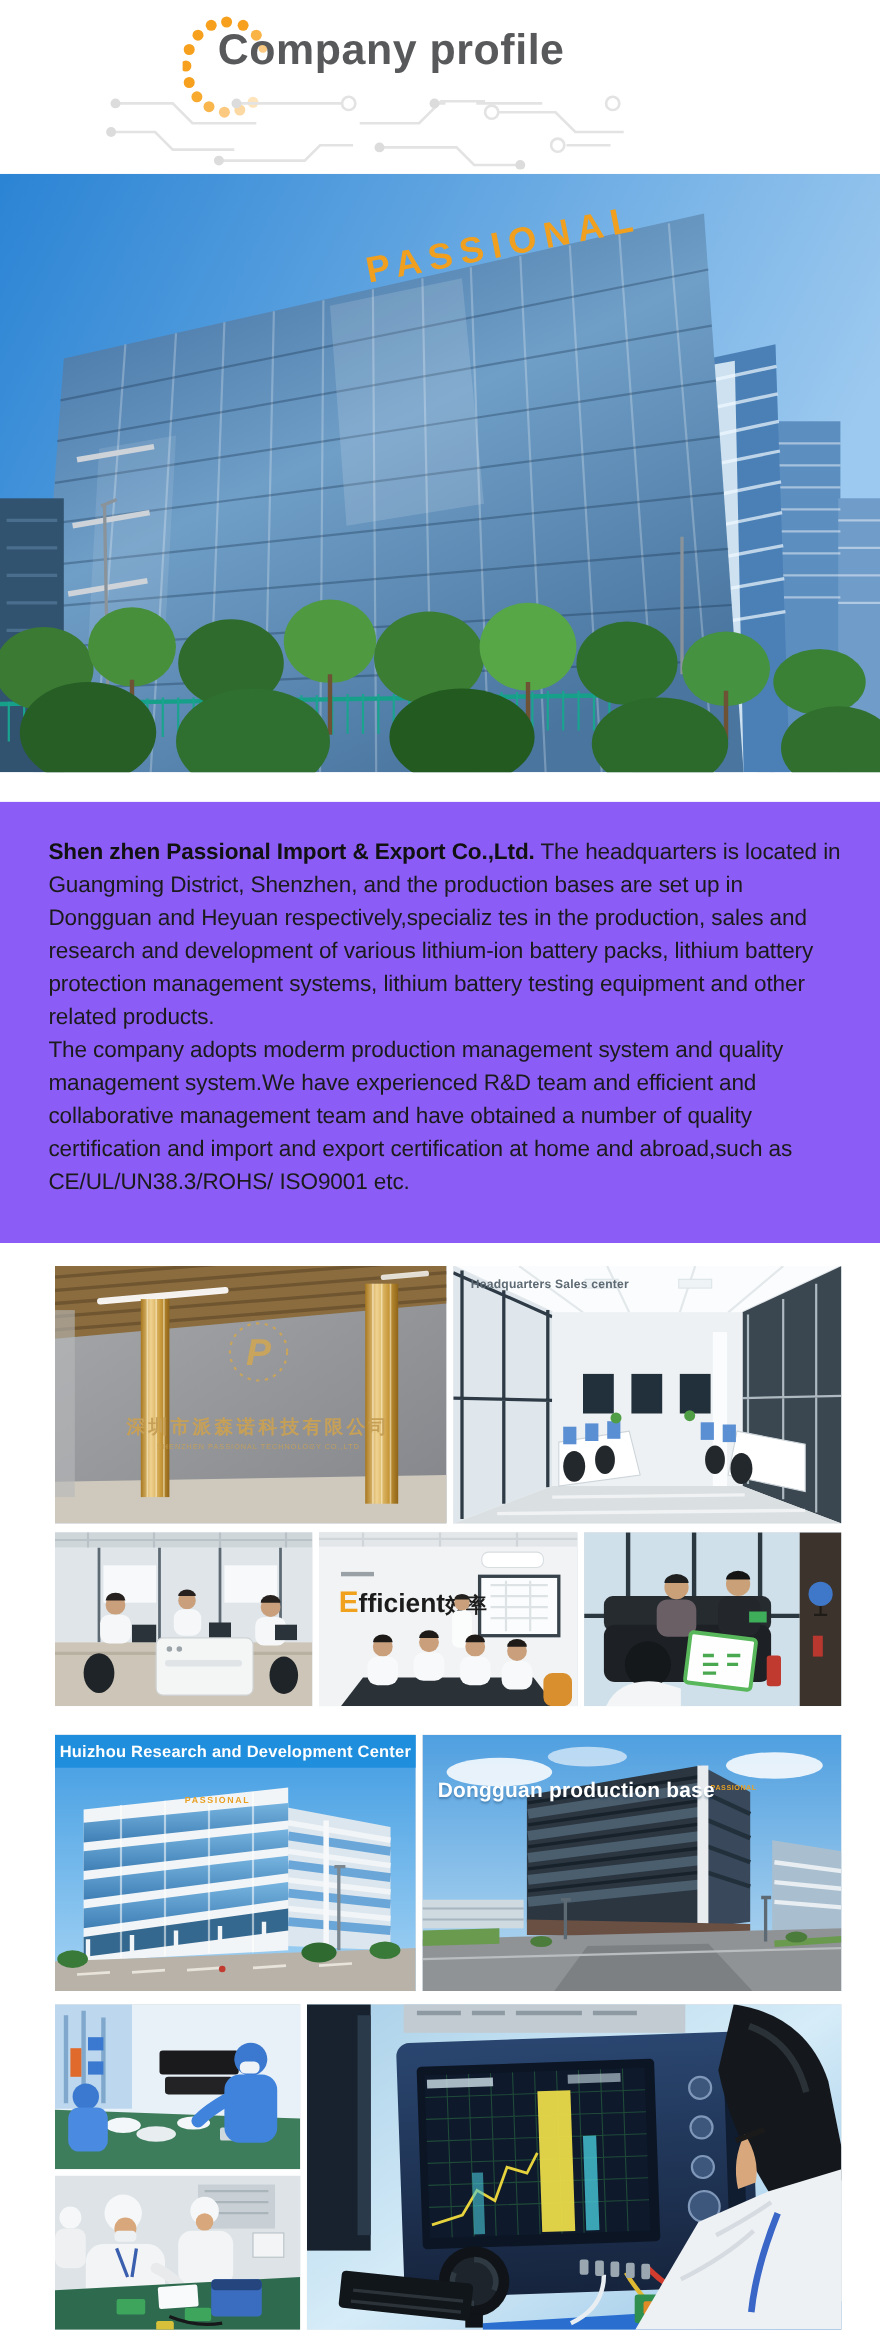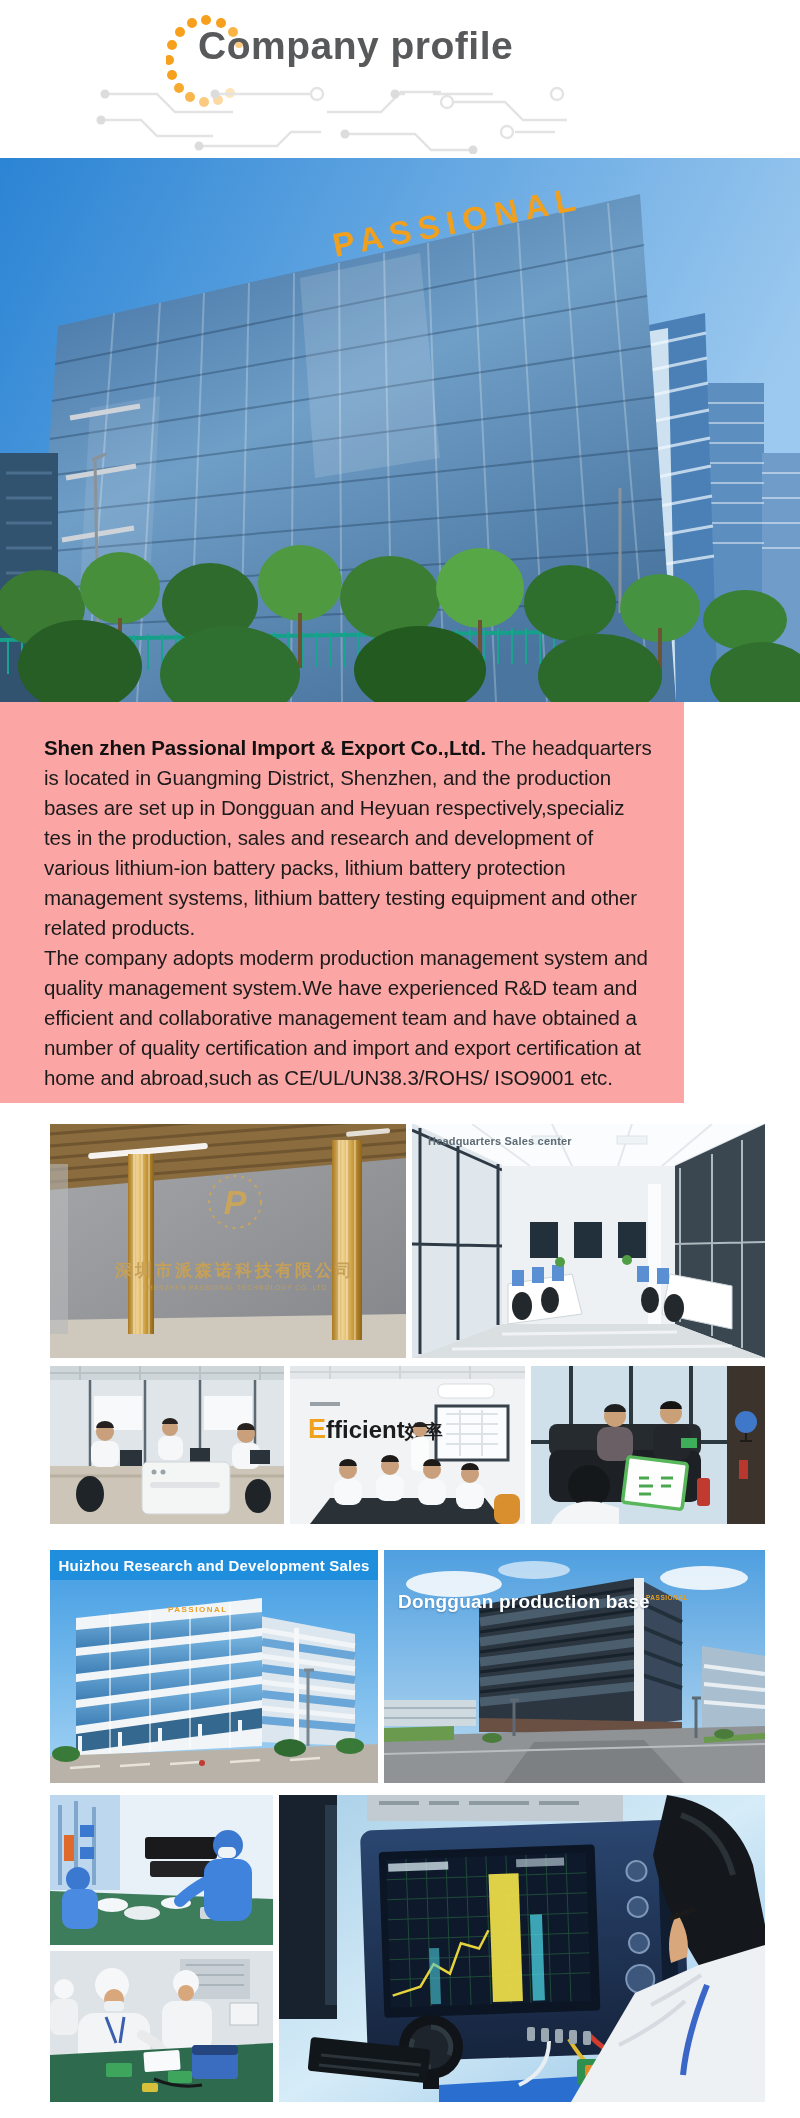--- a/index.html
+++ b/index.html
@@ -8,22 +8,22 @@
   
   .header{position:relative;height:158px;}
   .page-title{position:absolute;left:198px;top:24px;margin:0;font-size:39px;font-weight:bold;
               color:#58595b;letter-spacing:0.5px;}
   .dots-svg{position:absolute;left:166px;top:14px;}
   .circuit-svg{position:absolute;left:95px;top:82px;}
   
   .hero{position:relative;width:800px;height:544px;}
   .hero svg{display:block;}
   
-  .intro{box-sizing:border-box;width:684px;height:401px;background:#fca5a5;
-         padding:31px 32px 0 44px;}
+  .intro{box-sizing:border-box;width:800px;height:401px;background:#8b5cf6;
+         padding:31px 32px 0 44px;margin-top:27px;}
   .intro p{margin:0;font-size:20.5px;line-height:30px;color:#1b1b1b;letter-spacing:-0.1px;}
   .intro b{font-weight:bold;color:#111;}
   
   .gallery{width:715px;margin-left:50px;}
   .g-row{display:flex;gap:6px;}
   .row1{margin-top:21px;}
   .row2{margin-top:8px;}
   .row3{margin-top:26px;}
   .row4{margin-top:12px;}
   .ph{position:relative;overflow:hidden;background:#d8dde2;}
@@ -363,21 +363,21 @@
           <text x="118" y="62" font-size="8" letter-spacing="1.5" font-weight="bold" fill="#E8A024">PASSIONAL</text>
 
           <polygon points="0,206 328,194 328,233 0,233" fill="#b9b2a8"></polygon>
           <path d="M20,218 l30,-2 M70,216 l30,-2 M120,214 l30,-2 M180,212 l30,-2 M240,210 l30,-2" stroke="#e8e4dc" stroke-width="2.5"></path>
           <ellipse cx="240" cy="198" rx="16" ry="9" fill="#2f6b30"></ellipse>
           <ellipse cx="300" cy="196" rx="14" ry="8" fill="#3a7a38"></ellipse>
           <ellipse cx="16" cy="204" rx="14" ry="8" fill="#3a7a38"></ellipse>
           <circle cx="152" cy="213" r="3" fill="#c23b30"></circle>
           <path d="M258,120 V196 M254,120 h10" stroke="#7b8790" stroke-width="3" fill="none"></path>
         </svg>
-        <div class="banner">Huizhou Research and Development Sales</div>
+        <div class="banner">Huizhou Research and Development Center</div>
       </div>
 
       <div class="ph" style="width:381px;height:233px">
         <svg width="381" height="233" viewBox="0 0 381 233">
           <defs>
             <linearGradient id="sky3" x1="0" y1="0" x2="0" y2="1">
               <stop offset="0" stop-color="#4f9fe0"></stop>
                 <stop offset="1" stop-color="#bcdcf2"></stop>
             </linearGradient>
           </defs>

